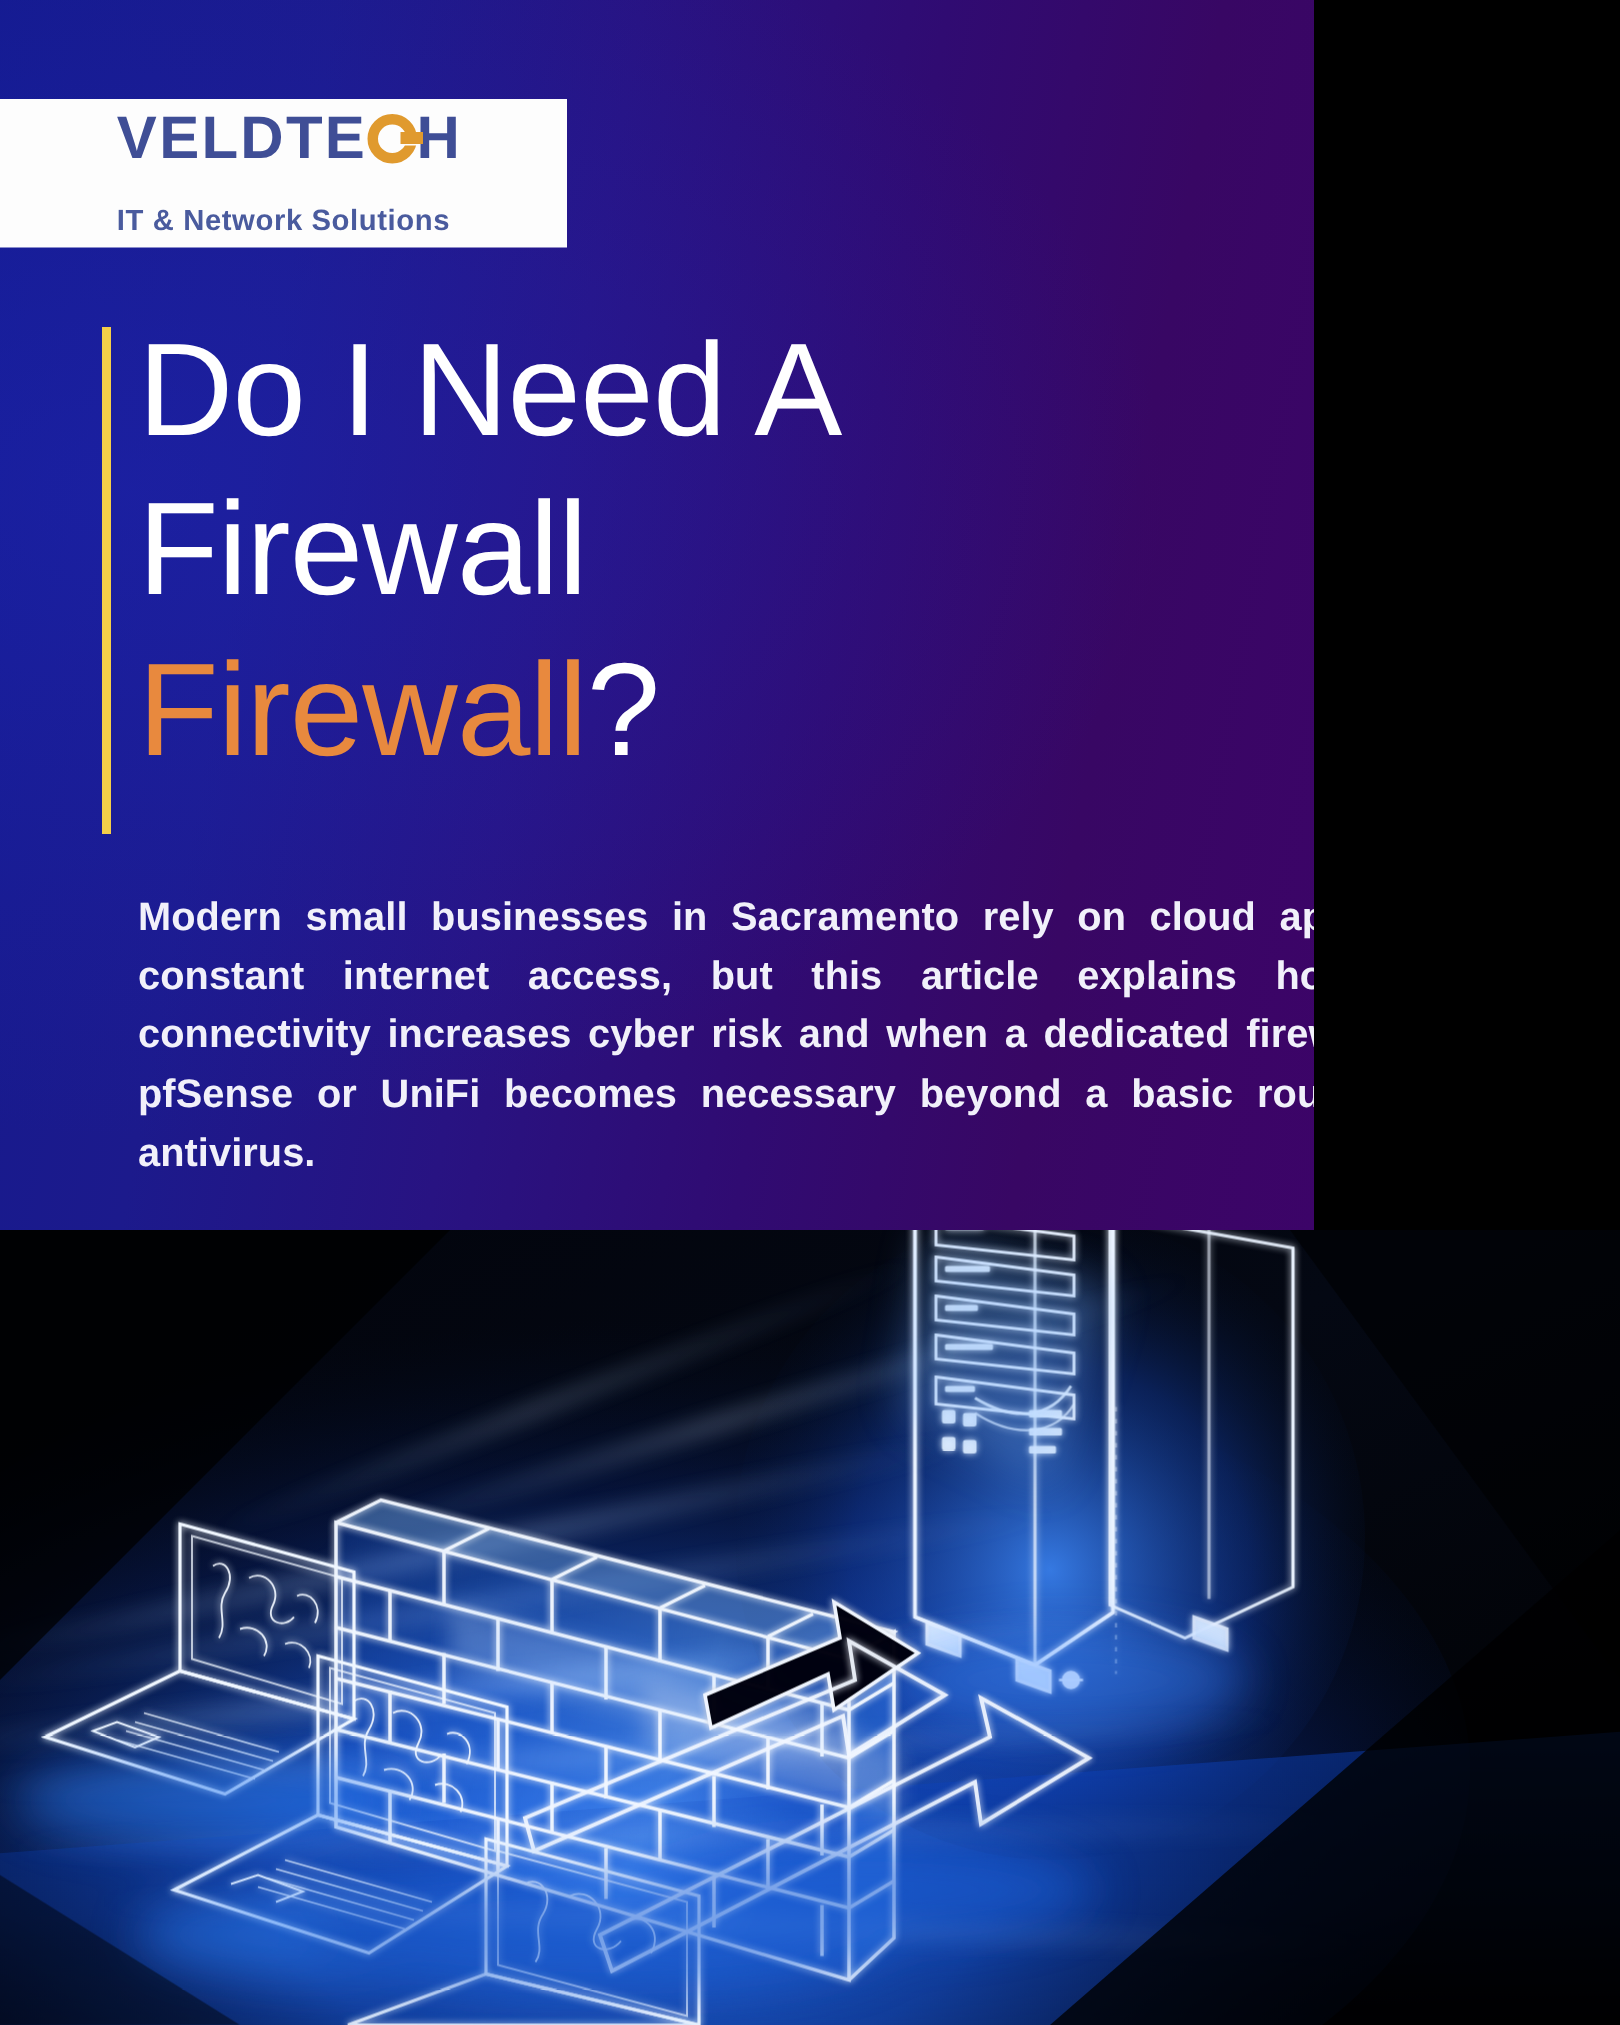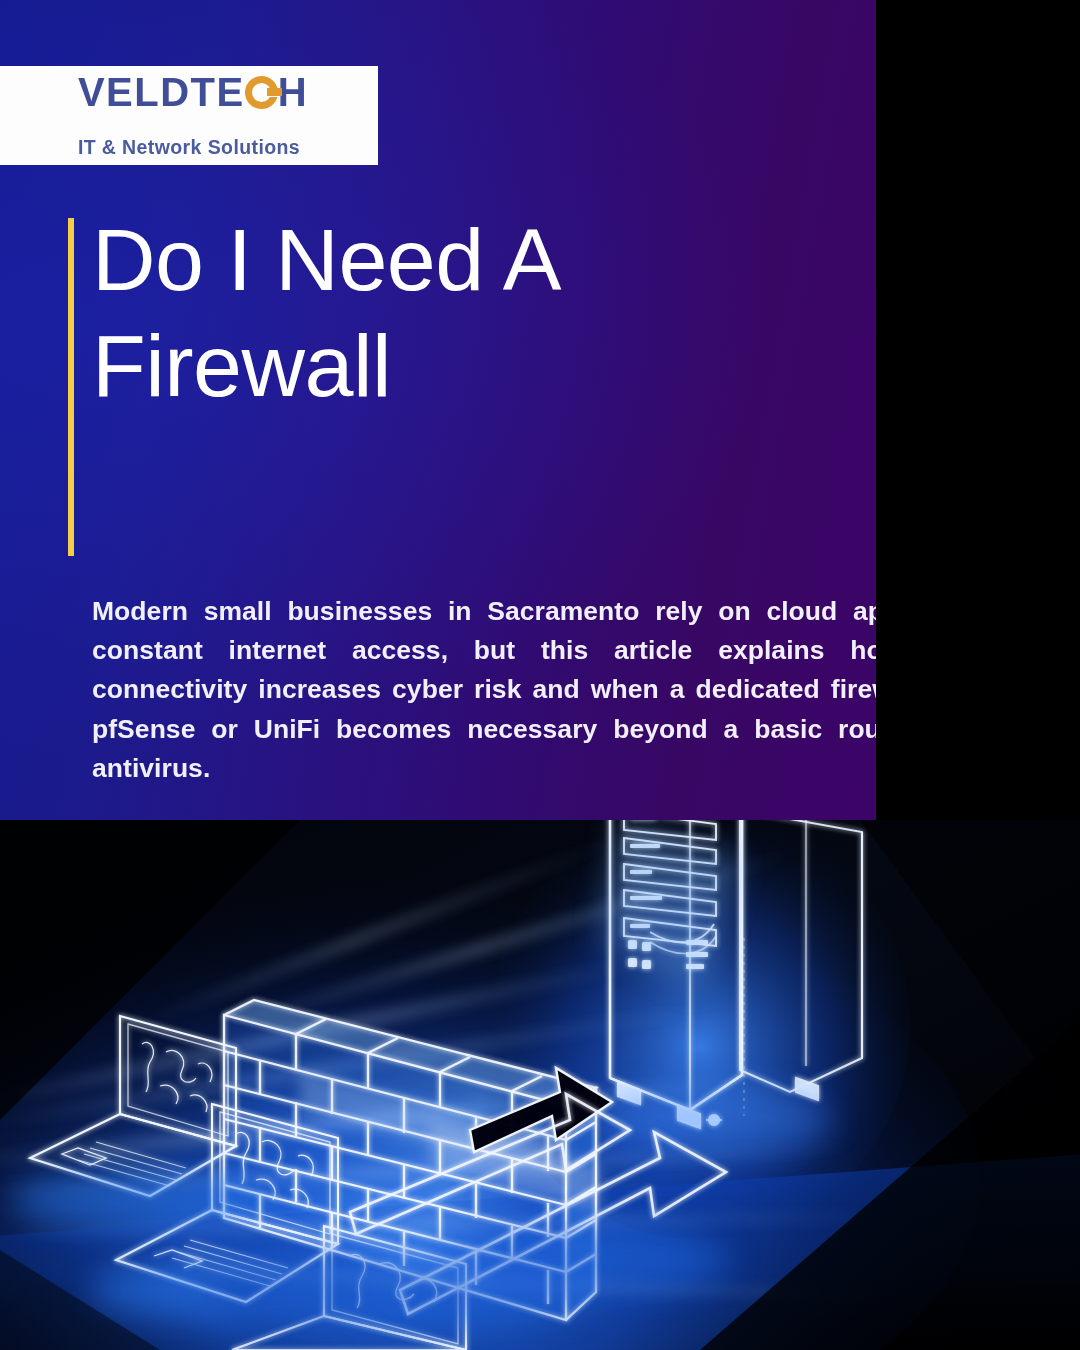--- a/index.html
+++ b/index.html
@@ -139,20 +139,21 @@
         <span>H</span>
       </div>
       <div class="logo-tag">IT &amp; Network Solutions</div>
     </div>
 
     <div class="accent-bar"></div>
 
     <h1 class="headline">
       <span class="hl-line">Do I Need A</span>
       <span class="hl-line">Firewall</span>
+      <span class="hl-line"><span class="accent">Firewall</span><span>?</span></span>
     </h1>
 
     <p class="body-copy">Modern small businesses in Sacramento rely on cloud apps and constant internet access, but this article explains how that connectivity increases cyber risk and when a dedicated firewall like pfSense or UniFi becomes necessary beyond a basic router and antivirus.</p>
   </div>
 
   <div class="hero">
     <svg viewBox="0 0 1080 530" xmlns="http://www.w3.org/2000/svg">
       <defs>
         <linearGradient id="bgFade" x1="0" y1="0" x2="1" y2="1">
           <stop offset="0%" stop-color="#02040C"></stop>

